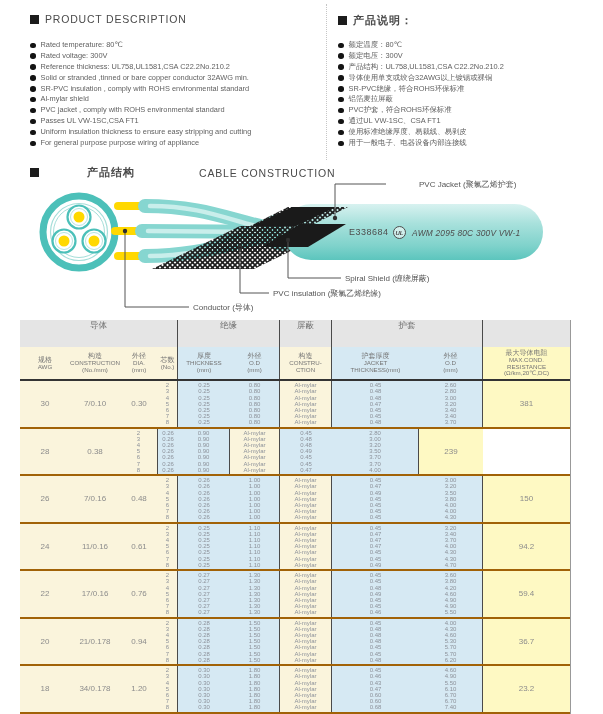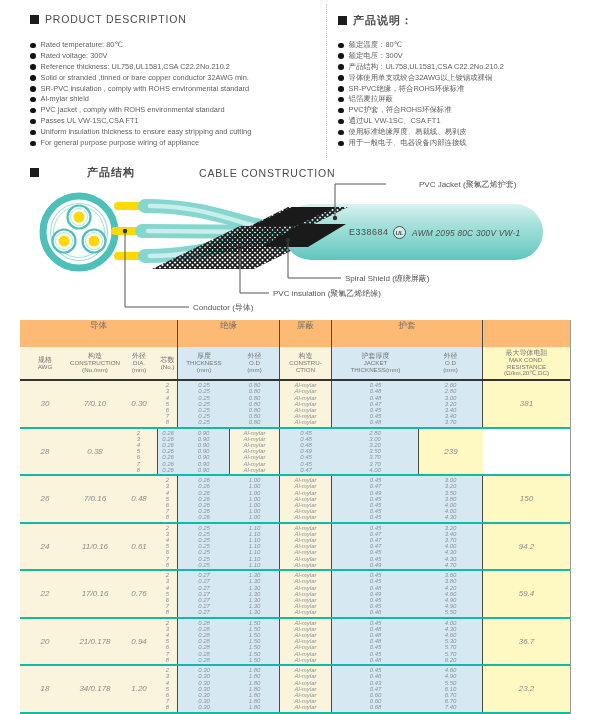--- a/index.html
+++ b/index.html
@@ -22,23 +22,23 @@
   .cable-print{position:absolute;font-size:9px;color:#4d4d4d;letter-spacing:.5px;white-space:nowrap;}
   .cable-print.spec{font-size:8.4px;letter-spacing:.2px;font-style:italic;}
   .ul-badge{position:absolute;width:13px;height:13px;border:1.2px solid #4d4d4d;border-radius:50%;
     display:flex;align-items:center;justify-content:center;font-size:6px;font-weight:bold;
     font-style:italic;color:#4d4d4d;background:rgba(255,255,255,.55);box-sizing:border-box;}
   
   #spec-table{position:absolute;left:20px;top:320px;width:550px;border-right:1px solid #999;}
   .trow{display:grid;grid-template-columns:50px 50px 38px 20px 52px 50px 52px 87px 64px 87px;box-sizing:border-box;}
   .trow.h1{height:27px;border-bottom:1.5px solid #555;}
   .trow.h2{height:34px;border-bottom:2.5px solid #333;}
-  .trow.tgroup{height:47.5px;border-bottom:2px solid #14b8a6;font-style:italic;}
+  .trow.tgroup{height:47.5px;border-bottom:2px solid #a16207;}
   .bR{border-right:1.5px solid #4a4a4a;}
-  .hcell{display:flex;flex-direction:column;align-items:center;justify-content:center;background:#fdba74;box-sizing:border-box;}
+  .hcell{display:flex;flex-direction:column;align-items:center;justify-content:center;background:#e5e5e5;box-sizing:border-box;}
   .gcn{font-size:8.5px;color:#6e6e6e;line-height:10px;}
   .gen{font-size:7.5px;color:#6e6e6e;letter-spacing:.4px;line-height:9px;margin-top:20px;}
   .hcell2{display:flex;flex-direction:column;align-items:center;justify-content:center;text-align:center;box-sizing:border-box;}
   .hl1{font-size:7px;color:#757575;line-height:8px;}
   .hl2{font-size:6.2px;color:#757575;line-height:6.8px;}
   .bg-cream{background:#FAF4DC;}
   .bg-blue{background:#D6E9F3;}
   .bg-white{background:#fef9c3;}
   .dcell{display:flex;align-items:center;justify-content:center;box-sizing:border-box;}
   .dcell.stack{flex-direction:column;justify-content:space-evenly;align-items:stretch;padding:1px 0;}

